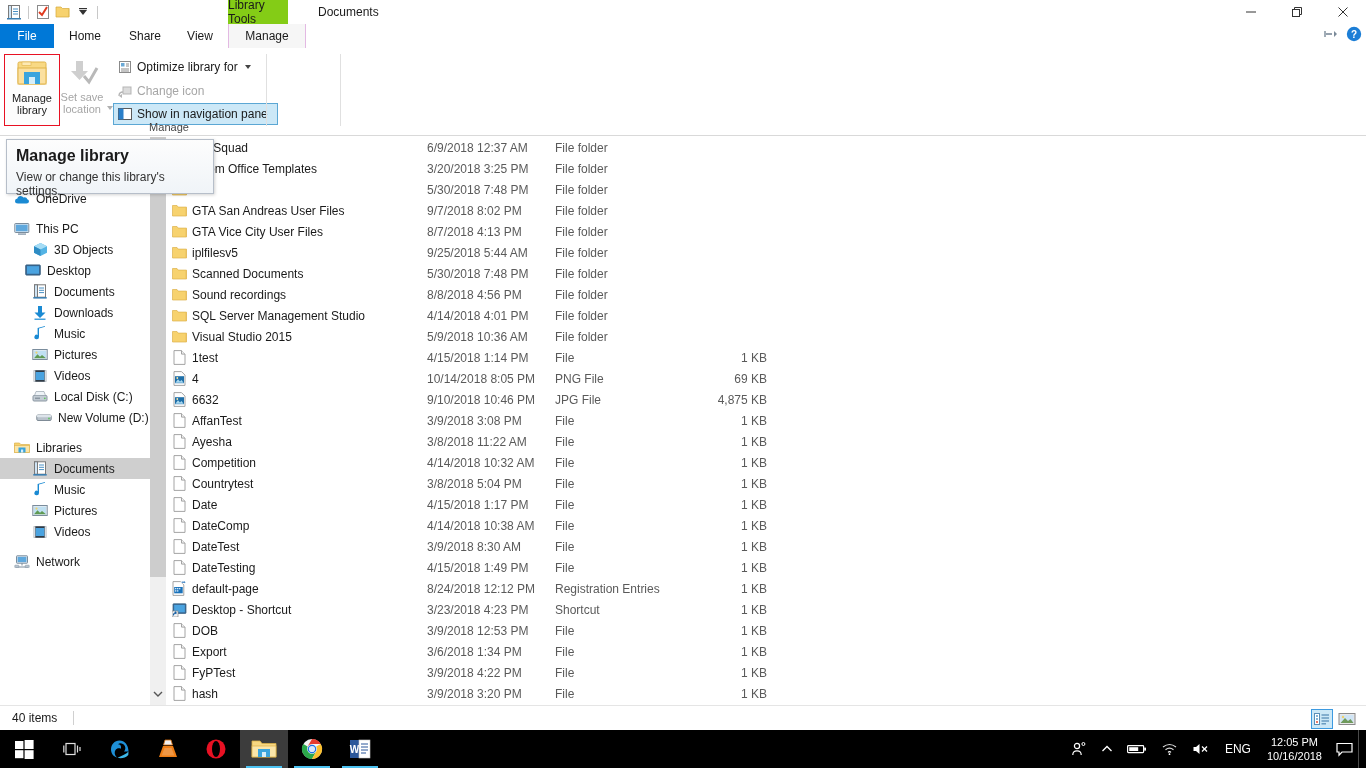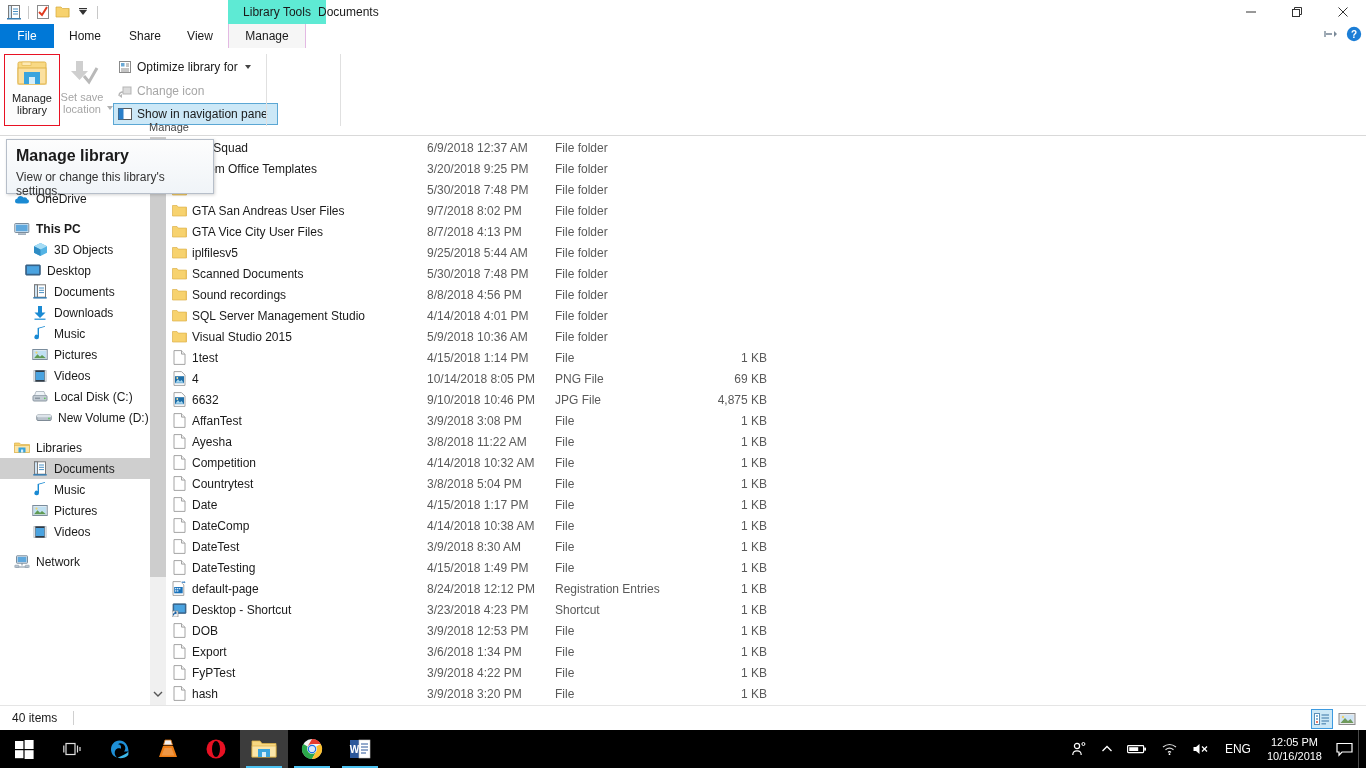--- a/index.html
+++ b/index.html
@@ -18,22 +18,22 @@
     position: absolute; left: 0; top: 0; width: 1366px; height: 24px;
     background: #ffffff;
   }
   .qat { position: absolute; left: 4px; top: 2px; display: flex; align-items: center; gap: 0; height: 20px; }
   .qat-icon {
     width: 20px; height: 20px; display: flex; align-items: center; justify-content: center;
     cursor: default;
   }
   .qat-sep { width: 1px; height: 13px; background: #c8c8c8; margin: 0 4px; }
   .title-ctx {
-    position: absolute; left: 228px; top: 0; width: 98px; height: 24px;
-    background: #5eead4;
+    position: absolute; left: 228px; top: 0; width: 60px; height: 24px;
+    background: #84cc16;
     display: flex; align-items: center; justify-content: center;
     font-size: 12px; color: #1a1a1a;
   }
   .title-doc {
     position: absolute; left: 318px; top: 0; height: 24px;
     display: flex; align-items: center;
     font-size: 12px; color: #1a1a1a;
   }
   .wincontrols { position: absolute; right: 0; top: 0; display: flex; height: 24px; }
   .wincontrol {
@@ -404,21 +404,21 @@
         <div class="nav-spacer"></div>
         <div class="nav-item" style="padding-left: 14px;">
           <span class="nicon">
             <svg width="16" height="12" viewBox="0 0 16 12">
               <path d="M4 10.5 q-3 0-3-2.5 q0-2.2 2.4-2.5 q0.4-2.6 3.2-2.6 q2 0 2.9 1.6 q0.5-0.3 1.2-0.3 q2.2 0 2.6 2.1 q1.7 0.3 1.7 2 q0 2.2-2.6 2.2 Z" fill="#1a8ad3"></path>
             </svg>
           </span>
           <span style="margin-left: 6px;">OneDrive</span>
         </div>
         <div class="nav-spacer"></div>
-        <div class="nav-item" style="padding-left: 14px; font-weight: bold;">
+        <div class="nav-item" style="padding-left: 14px;">
           <span class="nicon">
             <svg width="16" height="14" viewBox="0 0 16 14">
               <rect x="0.8" y="1.5" width="14" height="9" rx="0.6" fill="#dfe9f2" stroke="#7a8c9c"></rect>
               <rect x="2" y="2.7" width="11.6" height="6.6" fill="#5fa8dd"></rect>
               <rect x="4" y="11.3" width="8" height="1.6" fill="#9aa9b7"></rect>
             </svg>
           </span>
           <span style="margin-left: 6px;">This PC</span>
         </div>
         <div class="nav-item" style="padding-left: 32px;">
@@ -611,21 +611,21 @@
         <div class="row">
           <div class="c-icon">
             <span class="" style="display: inline-flex;">
               <svg width="15" height="13" viewBox="0 0 15 13">
                 <path d="M0.5 1.5 h4.5 l1.2 1.6 H14.5 V12 H0.5 Z" fill="#f7d26e" stroke="#ddb14c" stroke-width="0.7"></path>
                 <path d="M13.6 3.6 v8.4 h1 V3.6 Z" fill="#e6bd5c"></path>
               </svg>
             </span>
           </div>
           <div class="c-name">ustom Office Templates</div>
-          <div class="c-date">3/20/2018 9:25 PM</div>
+          <div class="c-date">3/20/2018 3:25 PM</div>
           <div class="c-type">File folder</div>
           <div class="c-size"></div>
         </div>
         <div class="row">
           <div class="c-icon">
             <span class="" style="display: inline-flex;">
               <svg width="15" height="13" viewBox="0 0 15 13">
                 <path d="M0.5 1.5 h4.5 l1.2 1.6 H14.5 V12 H0.5 Z" fill="#f7d26e" stroke="#ddb14c" stroke-width="0.7"></path>
                 <path d="M13.6 3.6 v8.4 h1 V3.6 Z" fill="#e6bd5c"></path>
               </svg>

